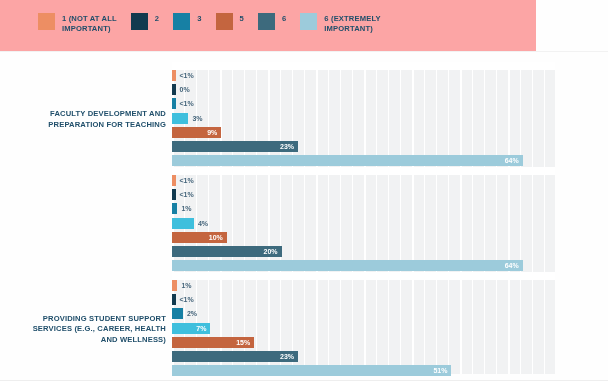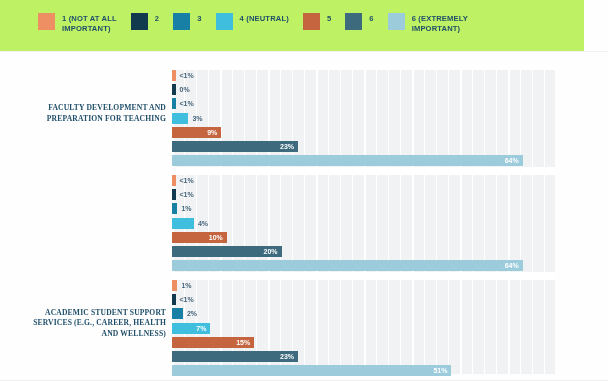--- a/index.html
+++ b/index.html
@@ -6,22 +6,22 @@
   body{
     width:608px;height:381px;overflow:hidden;
     background:#ffffff;
     font-family:"Liberation Sans", sans-serif;
     position:relative;
   }
   #chart-root{position:absolute;inset:0;background:#fefefe;}
 
   
   .legend{
-    position:absolute;left:0;top:0;width:584px;height:52px;
-    background:#bef264;
+    position:absolute;left:0;top:0;width:536px;height:52px;
+    background:#fca5a5;
   }
   .legend-inner{
     position:absolute;left:38px;top:13px;
     display:flex;align-items:flex-start;gap:0px;
   }
   .legend-item{display:flex;align-items:flex-start;margin-right:14px;}
   .legend-swatch{
     width:17px;height:17px;flex:0 0 17px;margin-right:7px;margin-top:0px;
   }
   .legend-label{
@@ -52,21 +52,21 @@
   .bar-label.outside{color:#44647a;}
 
   
   .cat-title{
     position:absolute;right:0;width:160px;
     text-align:right;
     font-size:7.6px;font-weight:bold;color:#1f4e6a;
     line-height:10.5px;letter-spacing:.15px;
     white-space:pre-line;
   }
-  .cat-titles{position:absolute;left:0;top:56px;width:166px;height:312px;font-family:Liberation Serif, serif;}
+  .cat-titles{position:absolute;left:0;top:62px;width:166px;height:312px;}
   .bottom-rule{position:absolute;left:0;top:380px;width:608px;height:1px;background:#eeeeee;}
 </style>
 </head>
 <body>
 
 <div id="chart-root">
 
   <div class="legend">
     <div class="legend-inner" id="legend-inner">
         <div class="legend-item">
@@ -76,44 +76,40 @@
         </div>
         <div class="legend-item">
           <span class="legend-swatch" style="background: rgb(18, 58, 79);"></span>
           <span class="legend-label">2</span>
         </div>
         <div class="legend-item">
           <span class="legend-swatch" style="background: rgb(23, 128, 164);"></span>
           <span class="legend-label">3</span>
         </div>
         <div class="legend-item">
-          <span class="legend-swatch" style="background: rgb(63, 191, 221);"></span>
-          <span class="legend-label">4 (NEUTRAL)</span>
-        </div>
-        <div class="legend-item">
           <span class="legend-swatch" style="background: rgb(196, 101, 63);"></span>
           <span class="legend-label">5</span>
         </div>
         <div class="legend-item">
           <span class="legend-swatch" style="background: rgb(61, 106, 125);"></span>
           <span class="legend-label">6</span>
         </div>
         <div class="legend-item">
           <span class="legend-swatch" style="background: rgb(156, 203, 219);"></span>
           <span class="legend-label">6 (EXTREMELY
 IMPORTANT)</span>
         </div>
       </div>
   </div>
   <div class="legend-sep"></div>
 
   <div class="cat-titles" id="cat-titles">
       <div class="cat-title" style="top: 47.2px;">FACULTY DEVELOPMENT AND
 PREPARATION FOR TEACHING</div>
-      <div class="cat-title" style="top: 251.95px;">ACADEMIC STUDENT SUPPORT
+      <div class="cat-title" style="top: 251.95px;">PROVIDING STUDENT SUPPORT
 SERVICES (E.G., CAREER, HEALTH
 AND WELLNESS)</div>
     </div>
 
   <div class="plot">
     <div class="plot-bg"></div>
     <div class="gridlines" id="gridlines">
         <div class="gl major" style="left: 0px;"></div>
         <div class="gl" style="left: 12px;"></div>
         <div class="gl" style="left: 24px;"></div>

